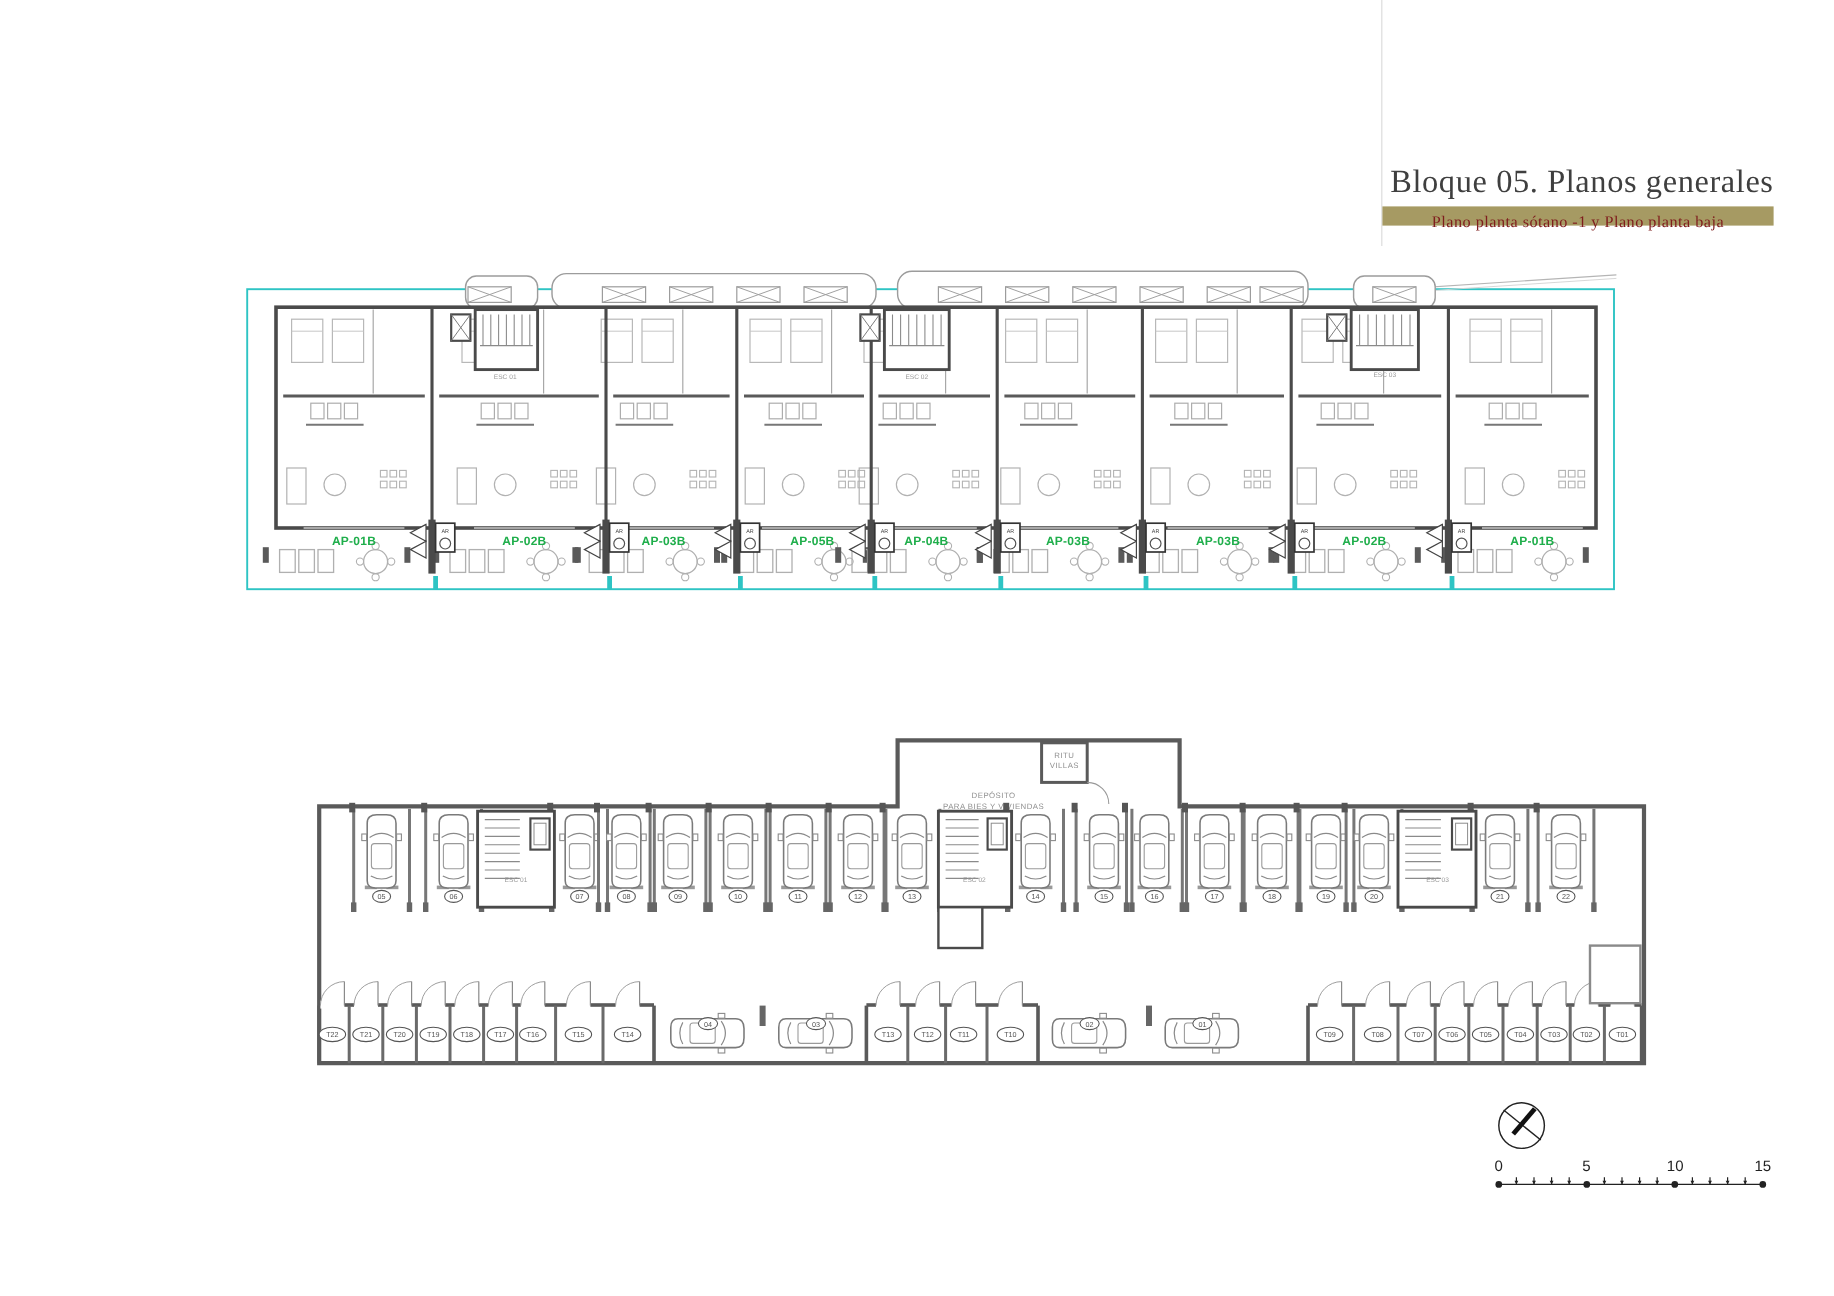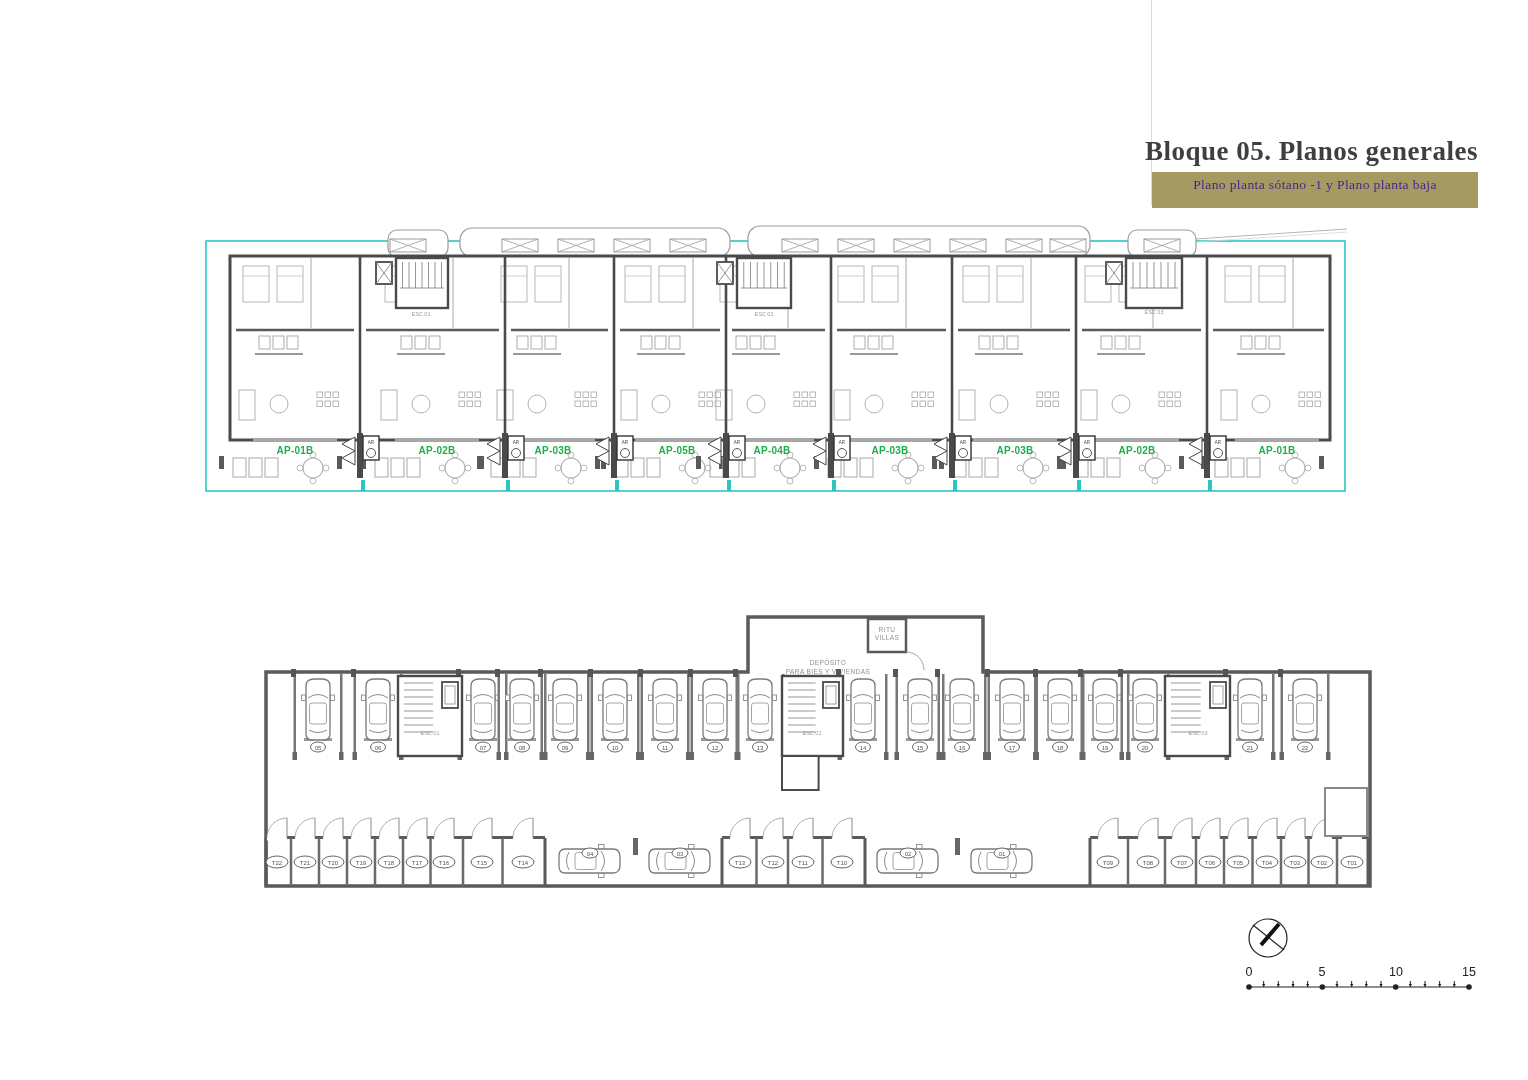--- a/index.html
+++ b/index.html
@@ -1,24 +1,24 @@
 <!DOCTYPE html>
 <html><head>
 <meta charset="utf-8">
 <style>
   html,body{margin:0;padding:0;background:#fff;}
   .page{position:relative;width:1528px;height:1080px;background:#ffffff;overflow:hidden;
         font-family:"Liberation Sans",sans-serif;}
   .tb-frame{position:absolute;left:1151px;top:0;width:377px;height:205px;
             border-left:1px solid #dcdcdc;}
   .title{position:absolute;right:50px;top:136px;width:900px;text-align:right;
-         font-family:"Liberation Serif",serif;font-size:27px;font-weight:700;
+         font-family:"Liberation Serif",serif;font-size:27px;font-weight:400;
          color:#3f3f3f;letter-spacing:.5px;margin:0;}
-  .subtitle-bar{position:absolute;left:1152px;top:172px;width:326px;height:36px;
-         background:#a69a63;color:#4c1d95;font-family:"Liberation Serif",serif;
+  .subtitle-bar{position:absolute;left:1152px;top:172px;width:326px;height:16px;
+         background:#a69a63;color:#7f1d1d;font-family:"Liberation Serif",serif;
          font-size:13.5px;text-align:center;line-height:25px;letter-spacing:.4px;}
   svg{position:absolute;}
   #upper-plan{left:200px;top:222px;width:1152px;height:282px;}
   #lower-plan{left:255px;top:605px;width:1120px;height:292px;}
   #north-arrow{left:1240px;top:912px;width:60px;height:56px;}
   #scale-bar{left:1238px;top:962px;width:250px;height:44px;}
   text{font-family:"Liberation Sans",sans-serif;}
   .apt-label{fill:#1fae4b;font-size:10px;font-weight:bold;letter-spacing:.2px;}
   .tiny{fill:#9a9a9a;font-size:5.5px;}
   .room-label{fill:#8f8f8f;font-size:6.5px;letter-spacing:.4px;}

